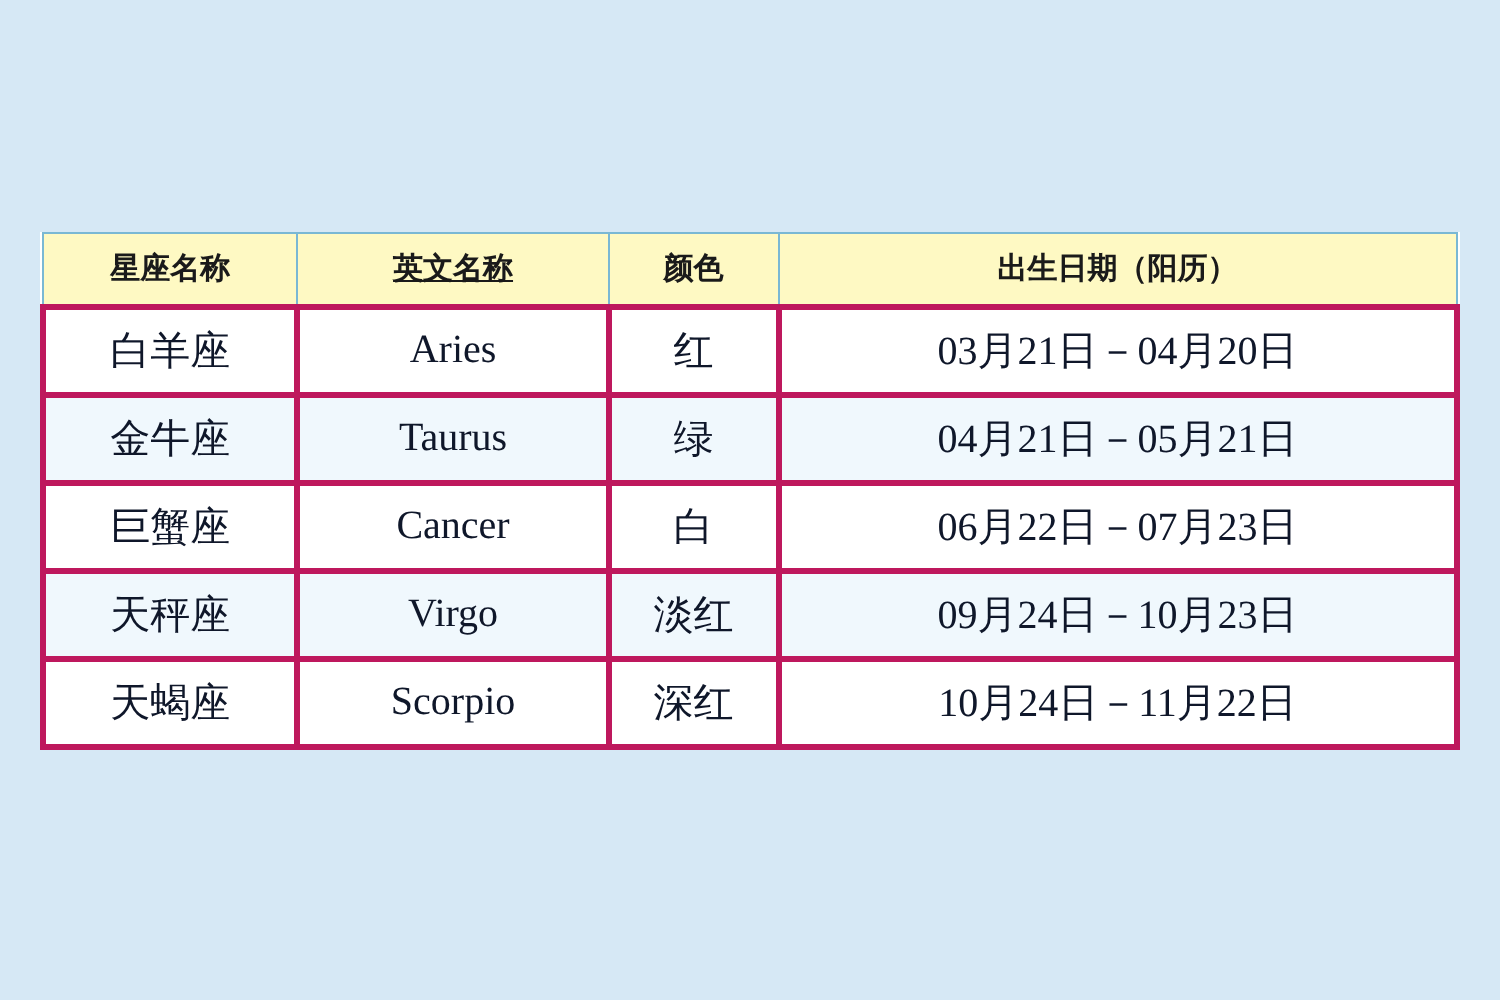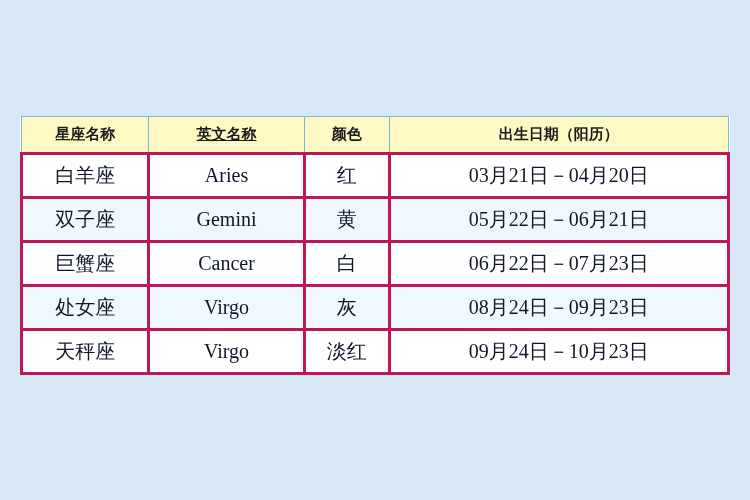--- a/index.html
+++ b/index.html
@@ -78,38 +78,38 @@
       </tr>
     </thead>
     <tbody id="table-body">
     <tr>
           <td>白羊座</td>
           <td>Aries</td>
           <td>红</td>
           <td>03月21日－04月20日</td>
         </tr>
         <tr>
-          <td>双子座</td>
-          <td>Gemini</td>
-          <td>黄</td>
-          <td>05月22日－06月21日</td>
+          <td>金牛座</td>
+          <td>Taurus</td>
+          <td>绿</td>
+          <td>04月21日－05月21日</td>
         </tr>
         <tr>
           <td>巨蟹座</td>
           <td>Cancer</td>
           <td>白</td>
           <td>06月22日－07月23日</td>
         </tr>
         <tr>
-          <td>处女座</td>
-          <td>Virgo</td>
-          <td>灰</td>
-          <td>08月24日－09月23日</td>
-        </tr>
-        <tr>
           <td>天秤座</td>
           <td>Virgo</td>
           <td>淡红</td>
           <td>09月24日－10月23日</td>
+        </tr>
+        <tr>
+          <td>天蝎座</td>
+          <td>Scorpio</td>
+          <td>深红</td>
+          <td>10月24日－11月22日</td>
         </tr>
       </tbody>
   </table>
 </div>
 
 </body></html>

